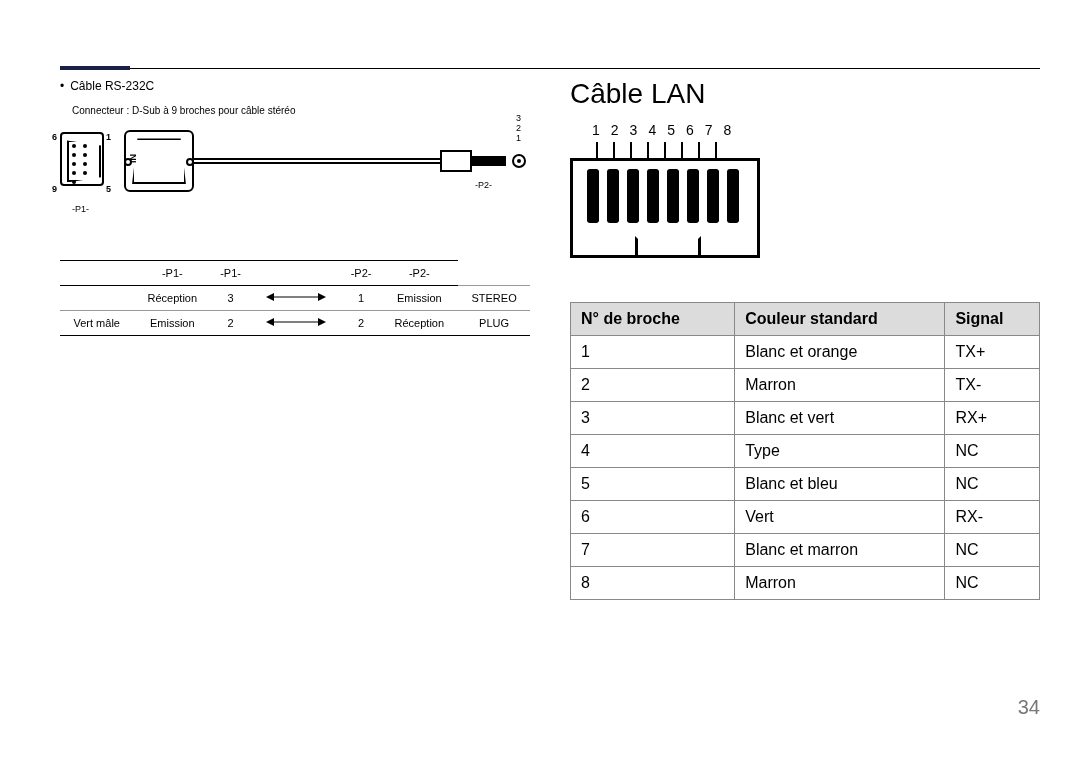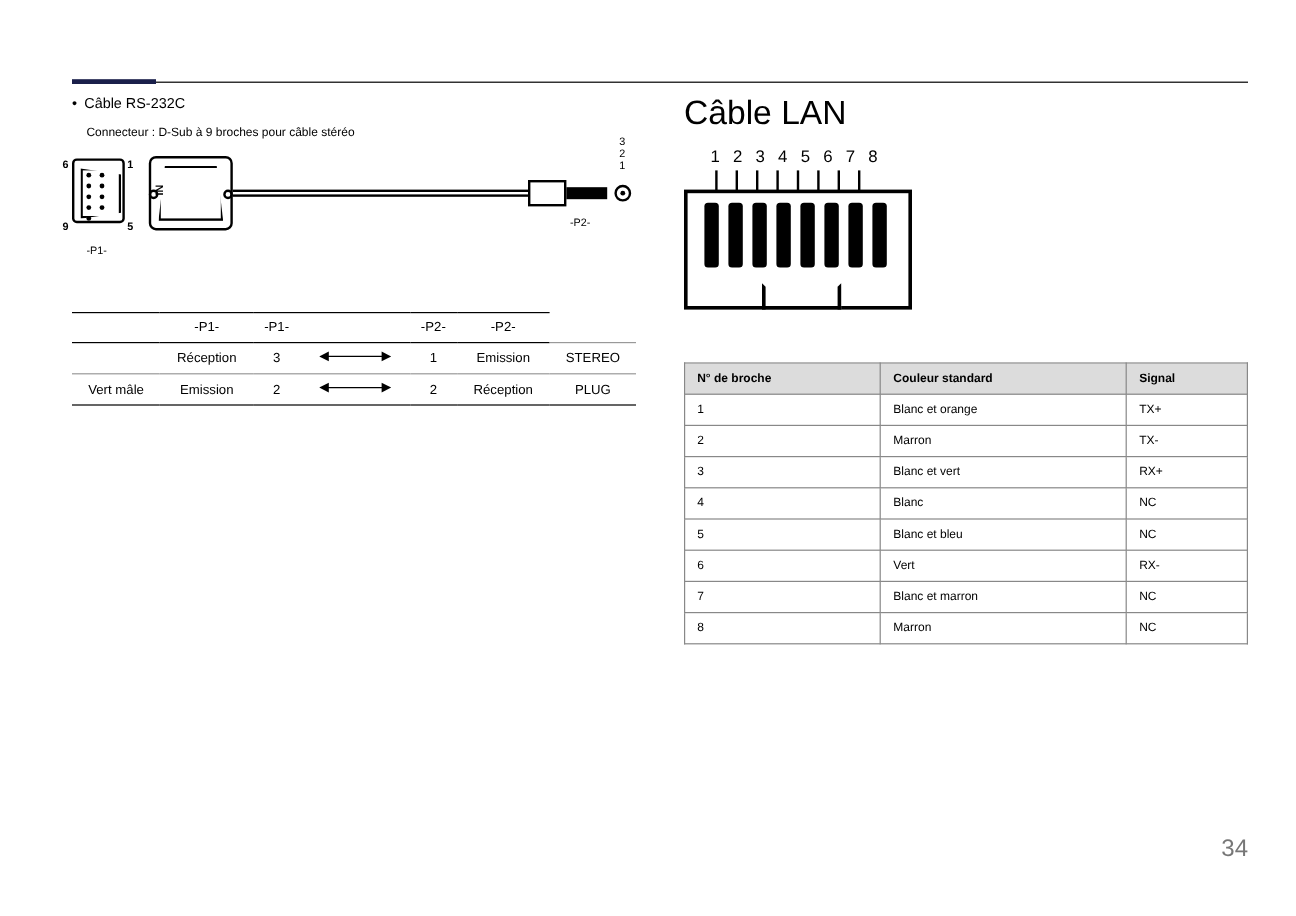--- a/index.html
+++ b/index.html
@@ -55,21 +55,21 @@
   .rj45-wrap{position:relative;width:200px;height:160px;margin:6px 0 20px 0;}
   .rj45-nums{position:absolute;top:0;left:22px;display:flex;gap:11px;font-size:14px;}
   .rj45-lines{position:absolute;top:20px;left:26px;display:flex;gap:15px;}
   .rj45-lines span{width:2px;height:18px;background:#000;}
   .rj45-body{position:absolute;top:36px;left:0;width:190px;height:100px;border:3px solid #000;}
   .rj45-pins{position:absolute;top:8px;left:14px;display:flex;gap:8px;}
   .rj45-pins span{width:12px;height:54px;background:#000;border-radius:3px;}
   .rj45-tab{position:absolute;bottom:-3px;left:62px;width:66px;height:22px;border:3px solid #000;border-top:3px solid #fff;background:#fff;}
 
   
-  table.lan { width: 100%; border-collapse: collapse; font-size: 10px; padding-left: 24px; }
+  table.lan { width: 100%; border-collapse: collapse; font-size: 16px; padding-left: 24px; }
   table.lan th, table.lan td { border: 1px solid #888; padding: 7px 10px; text-align: left; }
   table.lan thead th { background: #dcdcdc; font-weight: 600; }
 
   .page-num { position: absolute; right: 40px; bottom: 44px; font-size: 20px; color: #777; }
 </style>
 </head>
 <body>
 
 <div class="rule-group">
   <div class="rule-thin"></div>
@@ -223,21 +223,21 @@
             <td>Marron</td>
             <td>TX-</td>
           </tr>
         <tr>
             <td>3</td>
             <td>Blanc et vert</td>
             <td>RX+</td>
           </tr>
         <tr>
             <td>4</td>
-            <td>Blanc</td>
+            <td>Type</td>
             <td>NC</td>
           </tr>
         <tr>
             <td>5</td>
             <td>Blanc et bleu</td>
             <td>NC</td>
           </tr>
         <tr>
             <td>6</td>
             <td>Vert</td>

